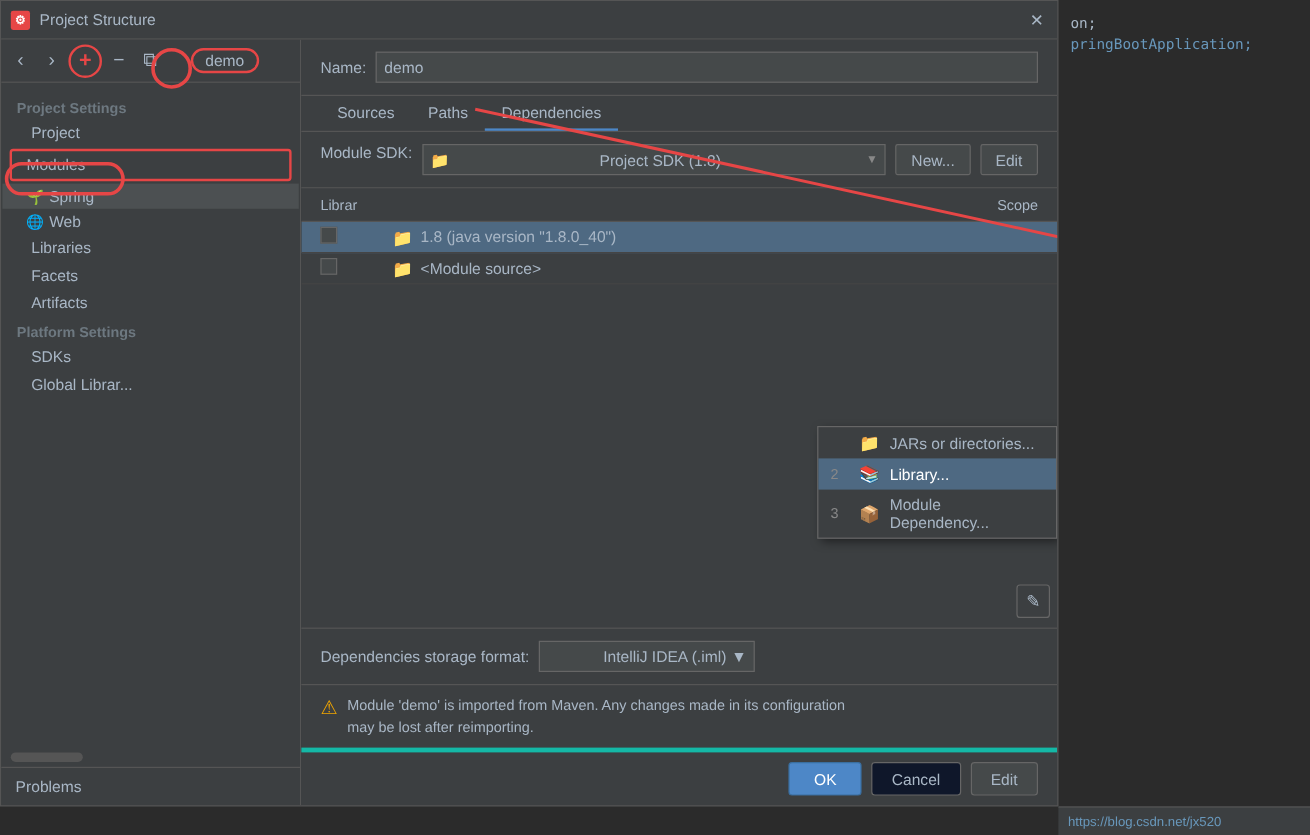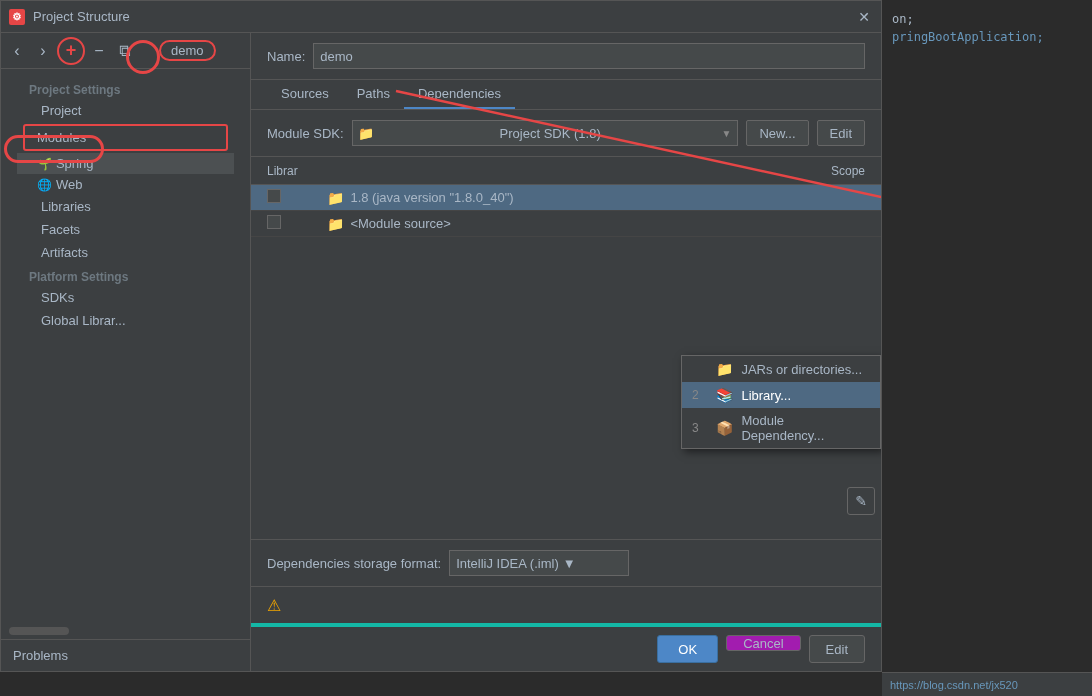--- a/index.html
+++ b/index.html
@@ -141,21 +141,21 @@
       border-radius: 50%;
       border: 2px solid #e64646;
       color: #e64646;
       font-size: 18px;
       font-weight: bold;
     }
 
     .sidebar-nav {
       flex: 1;
       overflow-y: auto;
-      padding: 8px 16px;
+      padding: 8px 1px;
     }
 
     .nav-section-label {
       padding: 6px 12px 2px;
       font-size: 12px;
       color: #6d7880;
       font-weight: bold;
     }
 
     .nav-item {
@@ -254,21 +254,20 @@
       position: relative;
     }
     .tab.active {
       color: #a9b7c6;
       border-bottom: 2px solid #4d87c7;
     }
 
     
     .sdk-row {
       display: flex;
-      align-items: center;
       padding: 10px 16px;
       gap: 8px;
       border-bottom: 1px solid #555;
       flex-shrink: 0;
     }
     .sdk-label {
       color: #a9b7c6;
       font-size: 13px;
       white-space: nowrap;
     }
@@ -442,20 +441,21 @@
       background: #45494a;
       border: 1px solid #666;
       color: #a9b7c6;
       padding: 0 6px;
       font-size: 13px;
       display: flex;
       align-items: center;
       gap: 4px;
       cursor: pointer;
       min-width: 180px;
+      justify-content: flex-end;
     }
 
     
     .warning-row {
       display: flex;
       align-items: flex-start;
       padding: 8px 16px;
       gap: 8px;
       background: #3c3f41;
       border-top: 1px solid #555;
@@ -486,23 +486,23 @@
       height: 28px;
       padding: 0 20px;
       background: #4d87c7;
       border: 1px solid #3a6fa0;
       color: white;
       font-size: 13px;
       cursor: pointer;
       border-radius: 3px;
     }
     .btn-cancel {
-      height: 16px;
+      height: 28px;
       padding: 0 16px;
-      background: #a21caf;
+      background: #0f172a;
       border: 1px solid #666;
       color: #a9b7c6;
       font-size: 13px;
       cursor: pointer;
       border-radius: 3px;
     }
     .btn-apply {
       height: 28px;
       padding: 0 16px;
       background: #45494a;
@@ -761,20 +761,24 @@
       <div class="storage-row">
         <span class="storage-label">Dependencies storage format:</span>
         <div class="storage-select">
           <span>IntelliJ IDEA (.iml)</span>
           <span> ▼</span>
         </div>
       </div>
 
       <div class="warning-row">
         <span class="warning-icon">⚠</span>
+        <div class="warning-text">
+          <div>Module 'demo' is imported from Maven. Any changes made in its configuration</div>
+          <div>may be lost after reimporting.</div>
+        </div>
       </div>
 
       <div class="bottom-buttons">
         <button class="btn-ok">OK</button>
         <button class="btn-cancel">Cancel</button>
         <button class="btn-apply">Edit</button>
       </div>
 
       <svg class="annotation-overlay">
 

